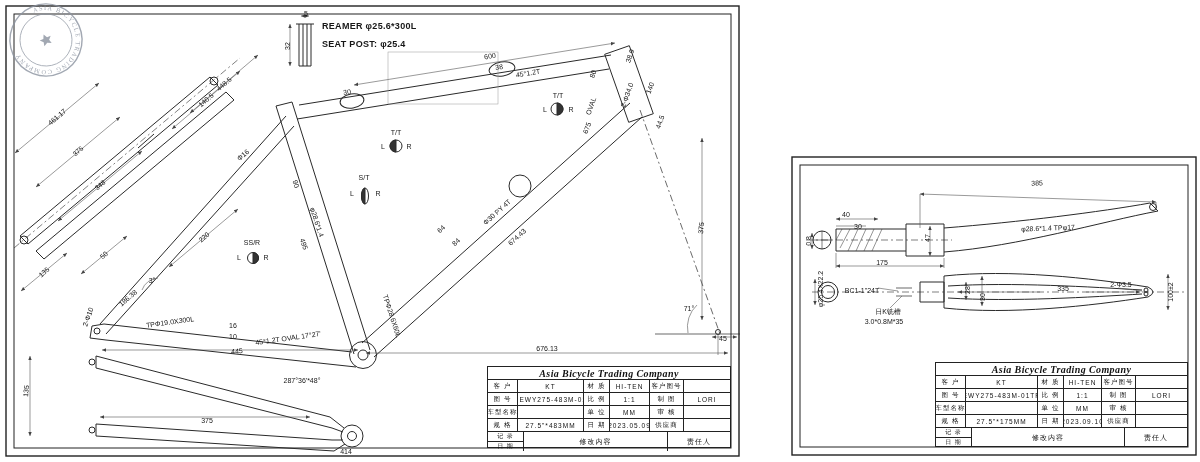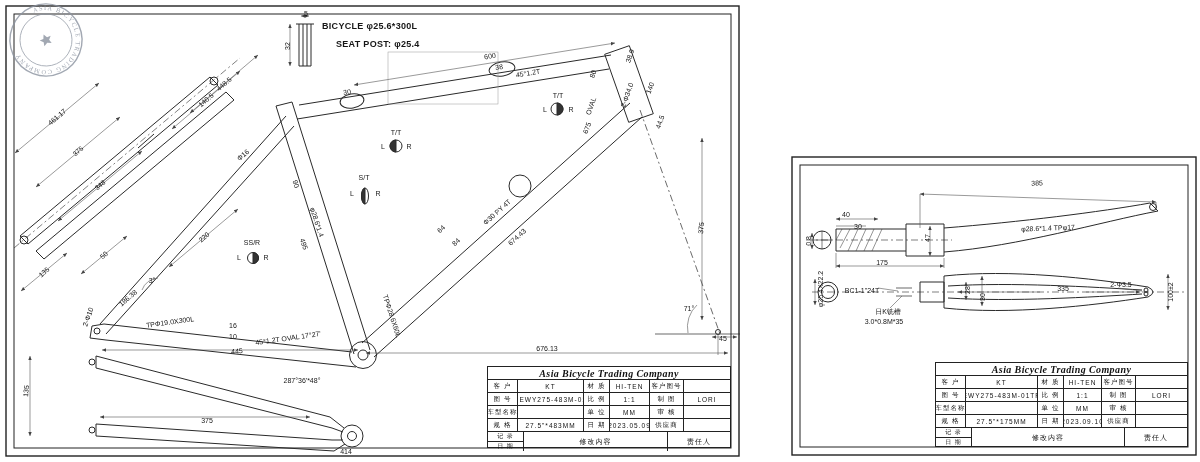--- a/index.html
+++ b/index.html
@@ -174,22 +174,22 @@
     <line x1="966" y1="282" x2="966" y2="300" marker-start="url(#ar)" marker-end="url(#ar)"></line>
     <line x1="982" y1="276" x2="982" y2="306" marker-start="url(#ar)" marker-end="url(#ar)"></line>
     <line x1="958" y1="292" x2="1040" y2="292" marker-start="url(#ar)"></line>
     <line x1="1086" y1="292" x2="1140" y2="292" marker-end="url(#ar)"></line>
     <line x1="1118" y1="288" x2="1142" y2="291"></line>
     <line x1="1168" y1="274" x2="1168" y2="310" marker-start="url(#ar)" marker-end="url(#ar)"></line>
   </g>
 </svg>
 
 <div id="labels-left">
-      <div class="lbl note" style="left: 322px; top: 26px; transform: translate(0px, -50%) rotate(0deg);">BICYCLE φ25.6*300L</div>
-      <div class="lbl note" style="left: 336px; top: 44px; transform: translate(0px, -50%) rotate(0deg);">SEAT POST: φ25.4</div>
+      <div class="lbl note" style="left: 322px; top: 26px; transform: translate(0px, -50%) rotate(0deg);">REAMER φ25.6*300L</div>
+      <div class="lbl note" style="left: 322px; top: 44px; transform: translate(0px, -50%) rotate(0deg);">SEAT POST: φ25.4</div>
       <div class="lbl" style="left: 306px; top: 13px; transform: translate(-50%, -50%) rotate(0deg);">5</div>
       <div class="lbl" style="left: 287px; top: 46px; transform: translate(-50%, -50%) rotate(-90deg);">32</div>
       <div class="lbl" style="left: 490px; top: 56px; transform: translate(-50%, -50%) rotate(-9deg);">600</div>
       <div class="lbl" style="left: 347px; top: 92px; transform: translate(-50%, -50%) rotate(-9deg);">30</div>
       <div class="lbl" style="left: 499px; top: 67px; transform: translate(-50%, -50%) rotate(-9deg);">38</div>
       <div class="lbl" style="left: 528px; top: 73px; transform: translate(-50%, -50%) rotate(-9deg);">45°1.2T</div>
       <div class="lbl" style="left: 593px; top: 74px; transform: translate(-50%, -50%) rotate(-70deg);">80</div>
       <div class="lbl" style="left: 630px; top: 56px; transform: translate(-50%, -50%) rotate(-70deg);">38.9</div>
       <div class="lbl" style="left: 650px; top: 88px; transform: translate(-50%, -50%) rotate(-70deg);">140</div>
       <div class="lbl" style="left: 660px; top: 122px; transform: translate(-50%, -50%) rotate(-70deg);">44.5</div>

